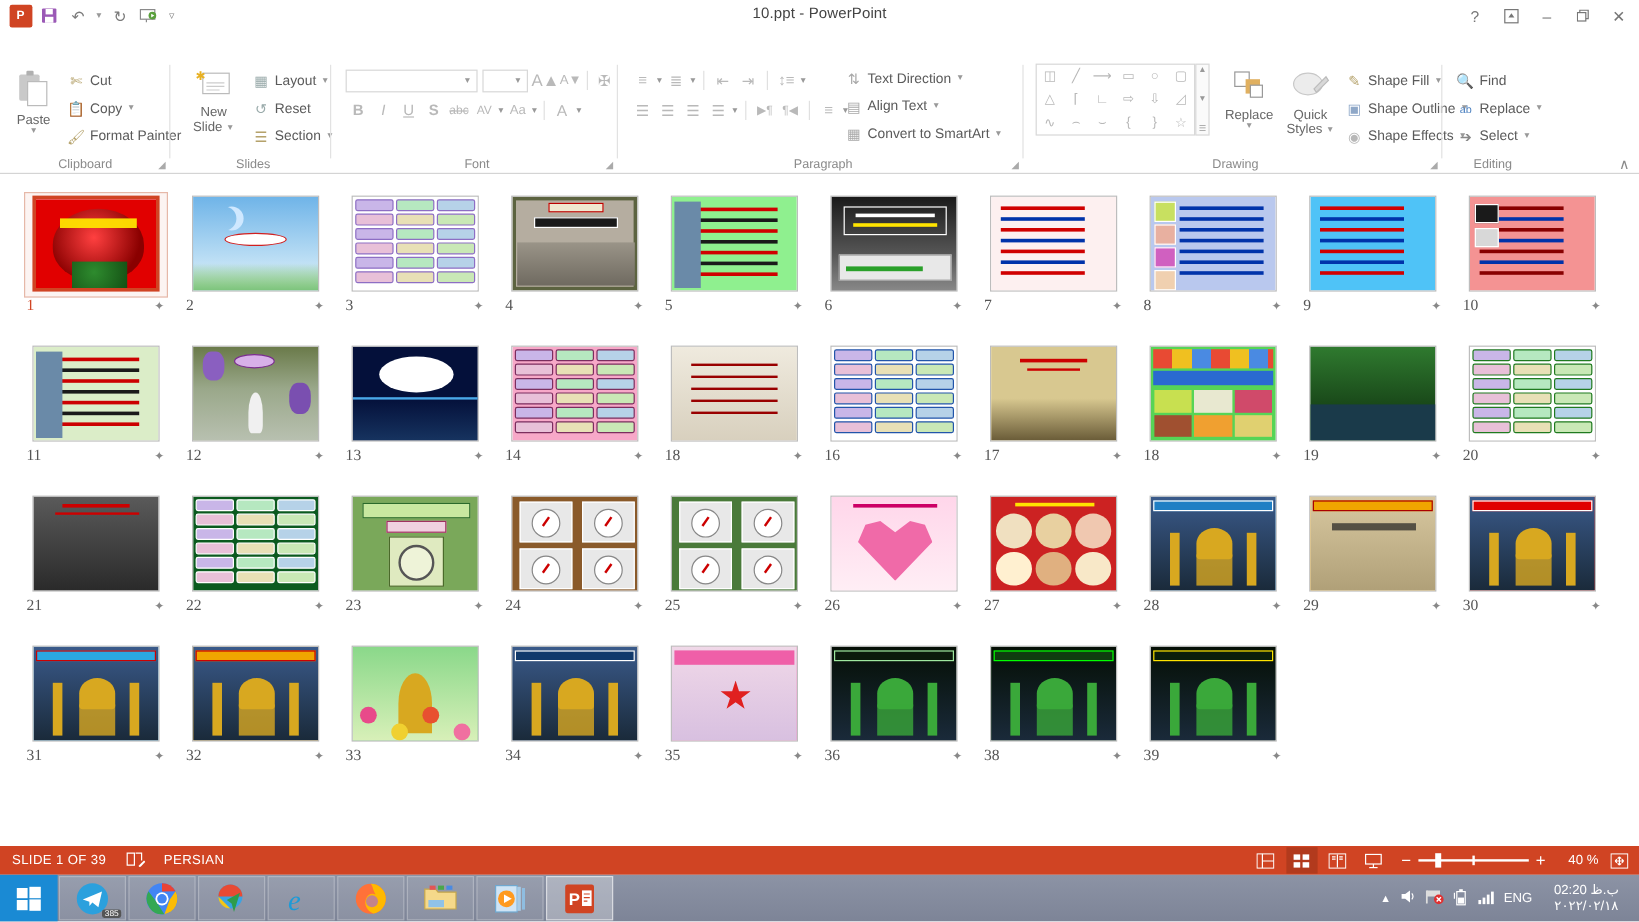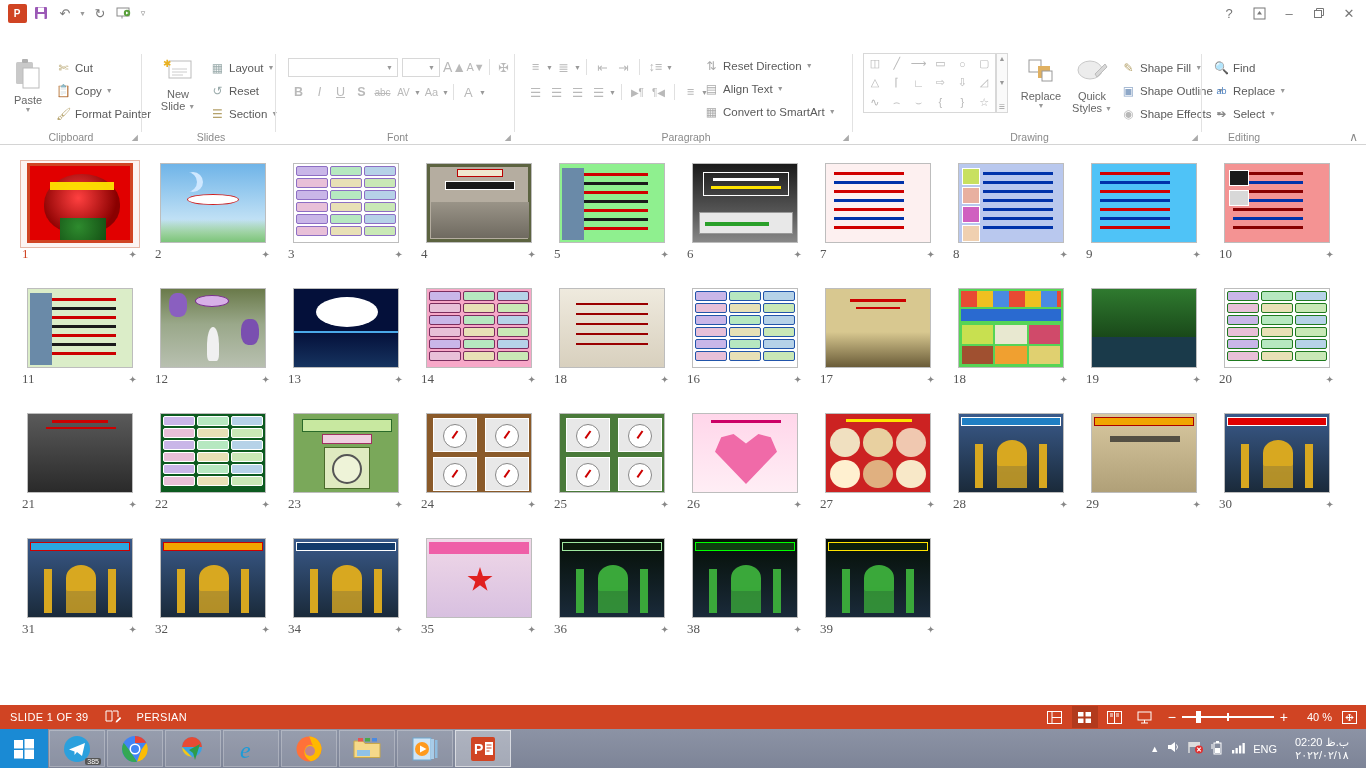--- a/index.html
+++ b/index.html
@@ -213,20 +213,21 @@
             <rect x="1" y="2" width="12" height="8" fill="none" stroke="#8a8a8a" stroke-width="1"></rect>
             <circle cx="11" cy="7" r="3.2" fill="#5aa03c"></circle>
             <path d="M10 5.4 L12.6 7 L10 8.6 Z" fill="#fff"></path>
             <line x1="6" y1="10" x2="6" y2="12.5" stroke="#8a8a8a"></line>
           </svg>
       </div>
       <div class="qat-btn" style="width:12px">
           <span style="font-size:9px;color:#888">▿</span>
         </div>
     </div>
+    <div class="win-title">10.ppt - PowerPoint</div>
     <div class="win-ctrls">
       <div>?</div>
       <div>
         <svg width="13" height="13" viewBox="0 0 13 13">
             <rect x="1" y="1" width="11" height="11" fill="none" stroke="#777"></rect>
             <path d="M6.5 9 L4 5.5 H9 Z" fill="#777" transform="rotate(180 6.5 6.5)"></path>
           </svg>
       </div>
       <div>–</div>
       <div>
@@ -367,21 +368,21 @@
         <span style="width:1px;height:16px;background:#e0e0e0;margin:0 5px"></span>
         <span class="fbtn" style="font-size:10px">▶¶</span>
         <span class="fbtn" style="font-size:10px">¶◀</span>
         <span style="width:1px;height:16px;background:#e0e0e0;margin:0 5px"></span>
         <span class="fbtn">≡</span>
         <span class="caret">▼</span>
       </div>
       <div style="position:absolute; left:183px; top:6px">
         <div class="small-row">
           <span class="sico" style="color:#a8a8a8">⇅</span>
-          <span>Reset Direction</span>
+          <span>Text Direction</span>
           <span class="caret">▼</span>
         </div>
         <div class="small-row">
           <span class="sico" style="color:#a8a8a8">▤</span>
           <span>Align Text</span>
           <span class="caret">▼</span>
         </div>
         <div class="small-row">
           <span class="sico" style="color:#a8a8a8">▦</span>
           <span>Convert to SmartArt</span>
@@ -1041,20 +1042,34 @@
               <div style="position:absolute;inset:0;background:linear-gradient(#3a5a8a,#1a2a3a)"></div>
               <div style="position:absolute;left:38px;top:26px;width:30px;height:26px;background:#d8a820;border-radius:50% 50% 10% 10%"></div>
               <div style="position:absolute;left:38px;top:48px;width:30px;height:26px;background:#d8a820;opacity:.8"></div>
               <div style="position:absolute;left:16px;top:30px;width:8px;height:44px;background:#d8a820"></div>
               <div style="position:absolute;right:16px;top:30px;width:8px;height:44px;background:#d8a820"></div>
               <div style="position:absolute;left:2px;top:3px;right:2px;height:9px;background:#f0a500;border:1px solid #cc0000"></div>
             </div>
           </div>
           <div class="thumb-num">32</div>
           <div class="anim-star">✦</div>
+        </div>
+        <div class="slide-cell">
+          <div class="thumb-wrap">
+            <div class="thumb">
+              <div style="position:absolute;inset:0;background:#3cb33c"></div>
+              <div style="position:absolute;inset:0;background:linear-gradient(#8ad88a,#d8f0b8)"></div>
+              <div style="position:absolute;left:38px;top:22px;width:28px;height:50px;background:#d8a820;border-radius:50% 50% 0 0"></div>
+              <div style="position:absolute;left:6px;top:50px;width:14px;height:14px;border-radius:50%;background:#e84a8a"></div>
+              <div style="position:absolute;left:32px;top:64px;width:14px;height:14px;border-radius:50%;background:#f0d030"></div>
+              <div style="position:absolute;left:58px;top:50px;width:14px;height:14px;border-radius:50%;background:#e85030"></div>
+              <div style="position:absolute;left:84px;top:64px;width:14px;height:14px;border-radius:50%;background:#f070a0"></div>
+            </div>
+          </div>
+          <div class="thumb-num">33</div>
         </div>
         <div class="slide-cell">
           <div class="thumb-wrap">
             <div class="thumb">
               <div style="position:absolute;inset:0;background:#123a6b"></div>
               <div style="position:absolute;inset:0;background:linear-gradient(#3a5a8a,#1a2a3a)"></div>
               <div style="position:absolute;left:38px;top:26px;width:30px;height:26px;background:#d8a820;border-radius:50% 50% 10% 10%"></div>
               <div style="position:absolute;left:38px;top:48px;width:30px;height:26px;background:#d8a820;opacity:.8"></div>
               <div style="position:absolute;left:16px;top:30px;width:8px;height:44px;background:#d8a820"></div>
               <div style="position:absolute;right:16px;top:30px;width:8px;height:44px;background:#d8a820"></div>

